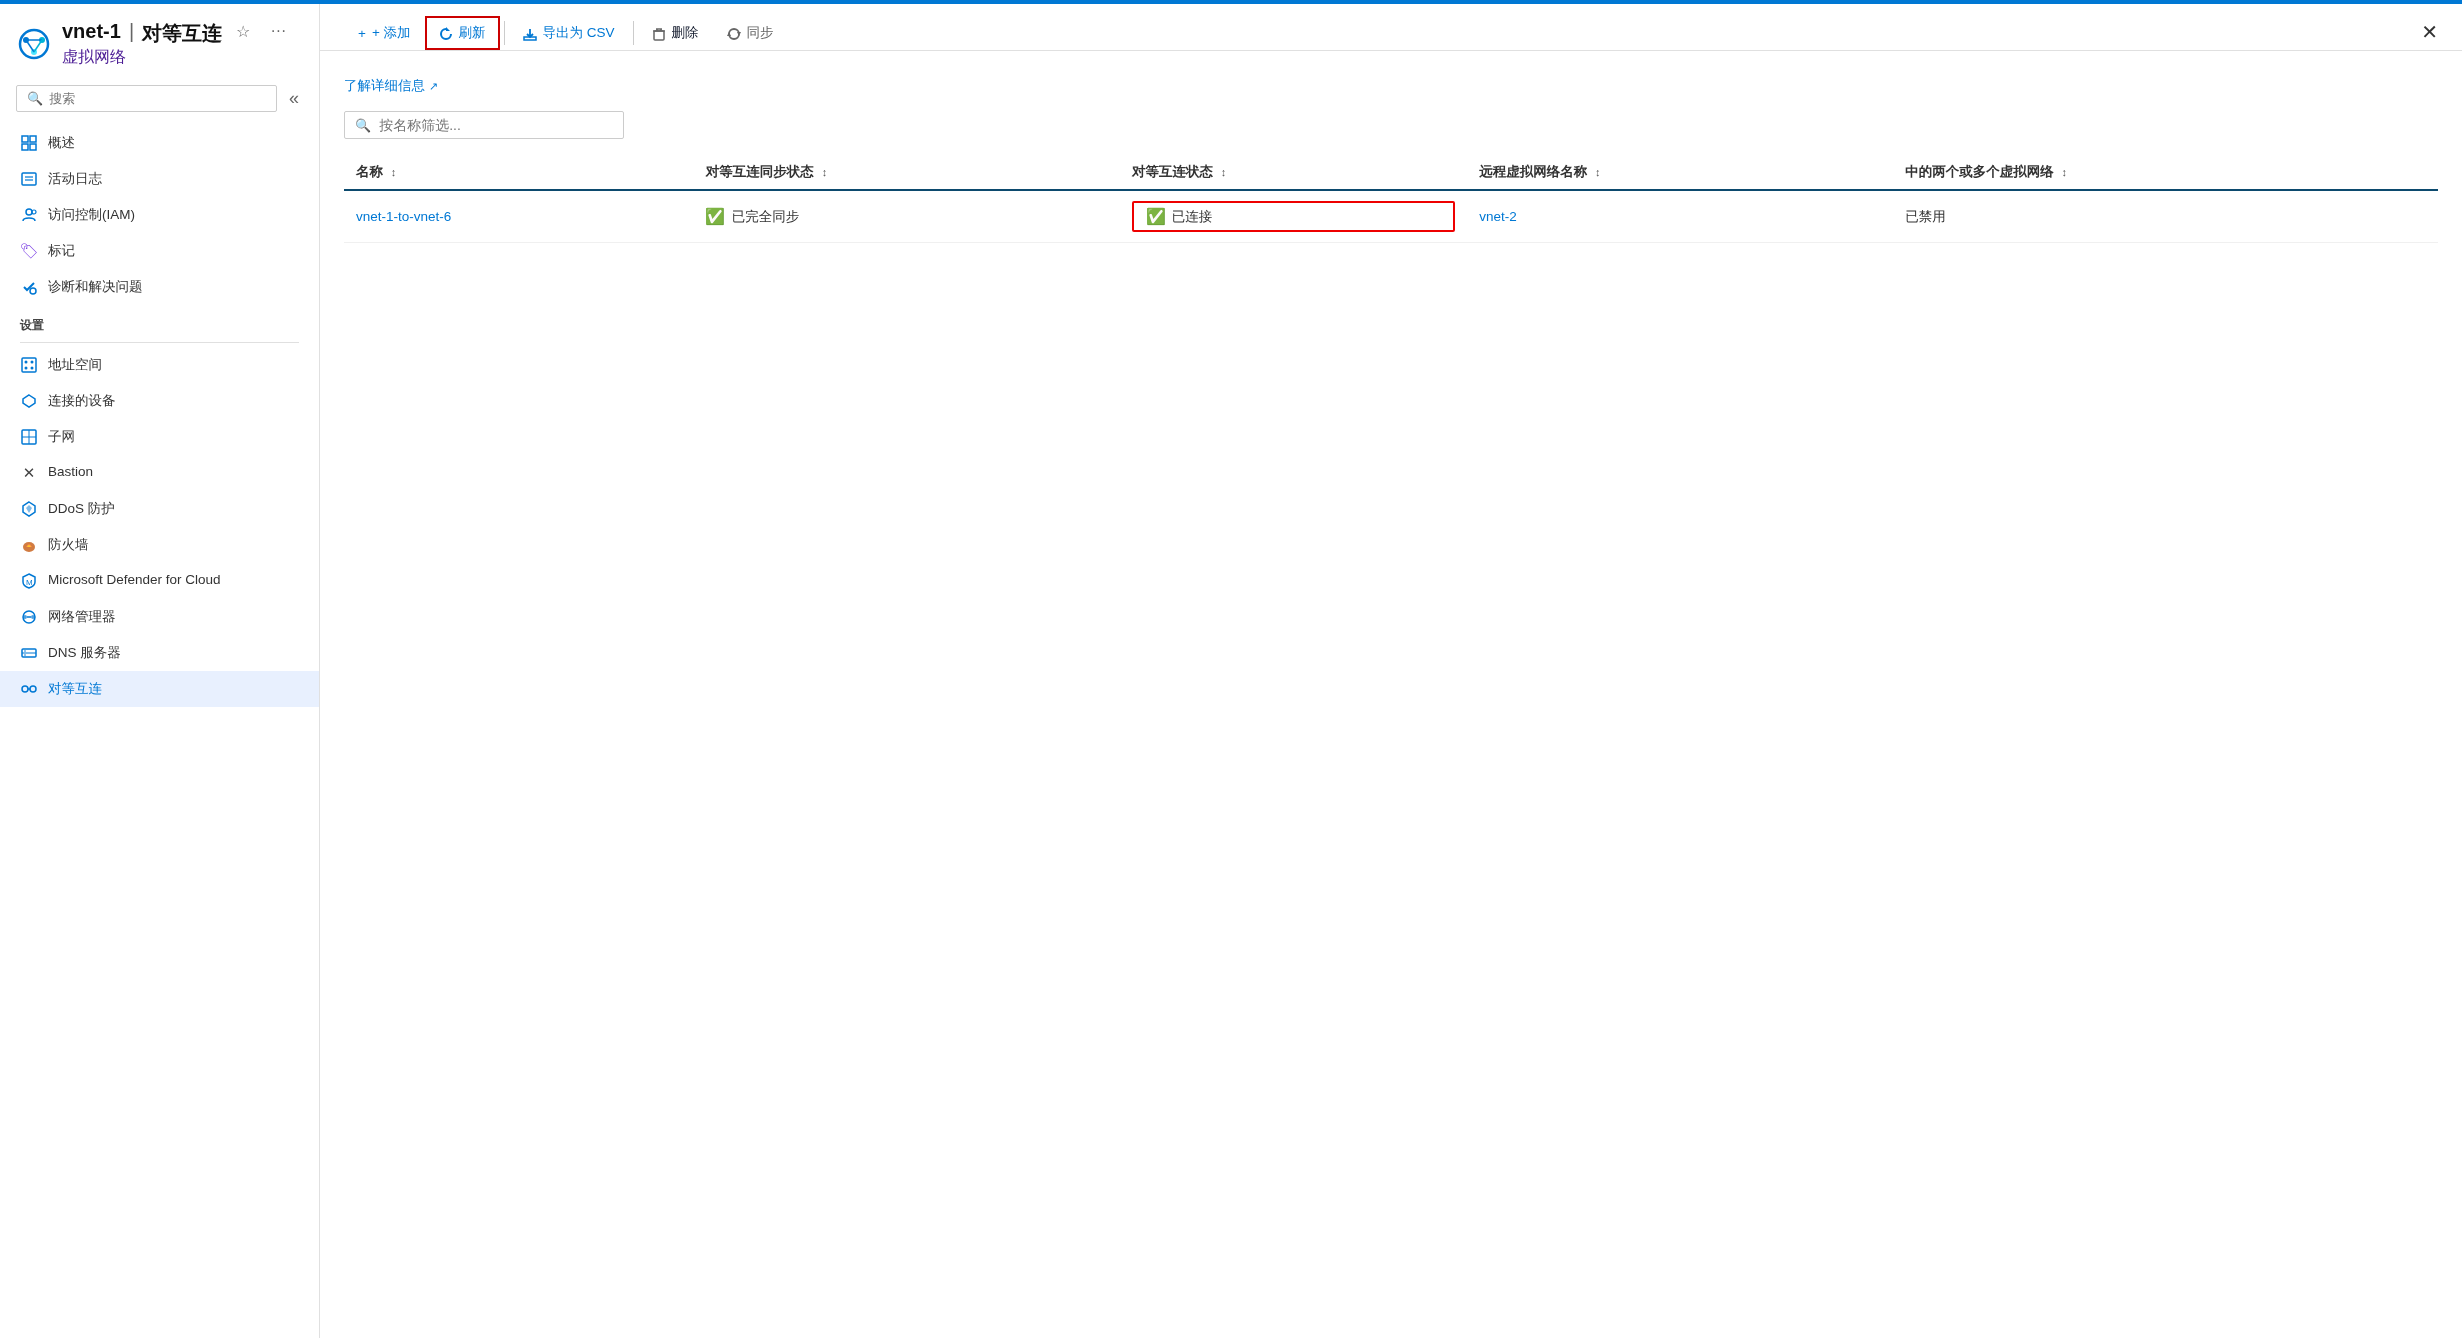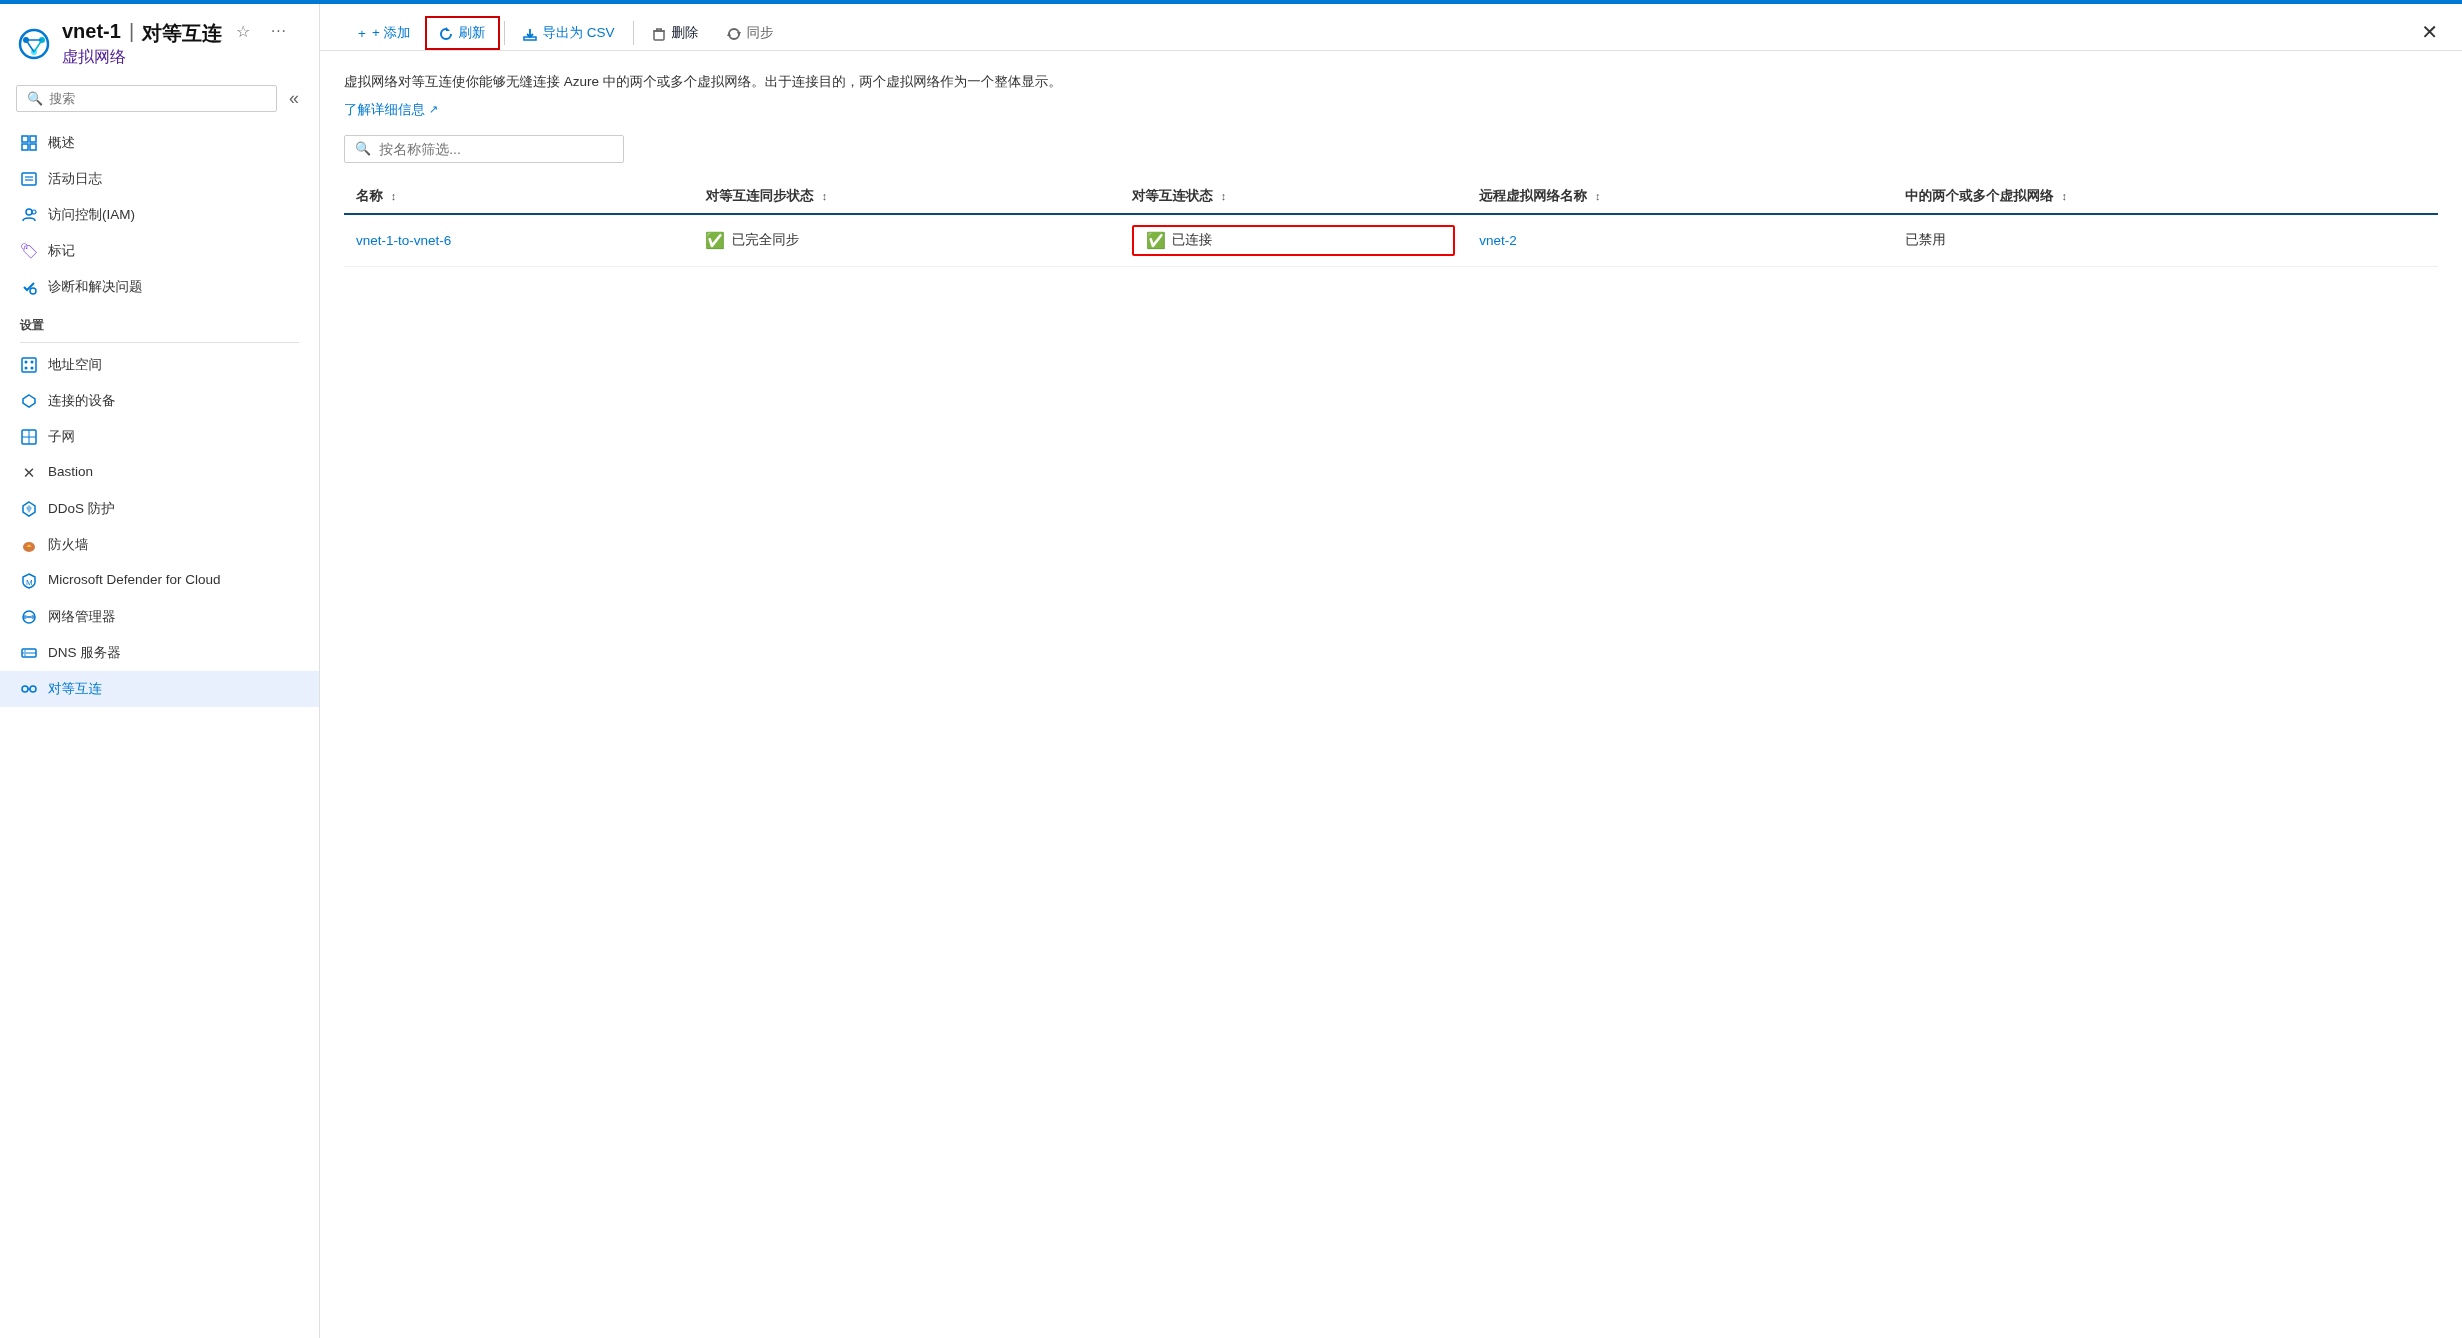--- a/index.html
+++ b/index.html
@@ -541,21 +541,20 @@
               <path d="M2 7 A5 5 0 0 1 12 7" fill="none" stroke="#666" stroke-width="1.8"></path>
               <polygon points="2,5 0,9 4,9" fill="#666"></polygon>
               <polygon points="12,9 10,5 14,5" fill="#666"></polygon>
             </svg>
         </span>
         <span style="color:#666;">同步</span>
       </button>
     </div>
 
     <div class="content-body">
-      <p class="description-text">虚拟网络对等互连使你能够无缝连接 Azure 中的两个或多个虚拟网络。出于连接目的，两个虚拟网络作为一个整体显示。</p>
       <div style="margin-top:6px;">
         <a class="learn-more-link">
           <span>了解详细信息</span>
           <span style="font-size:11px;">↗</span>
         </a>
       </div>
 
       <div class="filter-row">
         <div class="filter-input-inner">
           <span style="color:#666; font-size:13px;">🔍</span>

